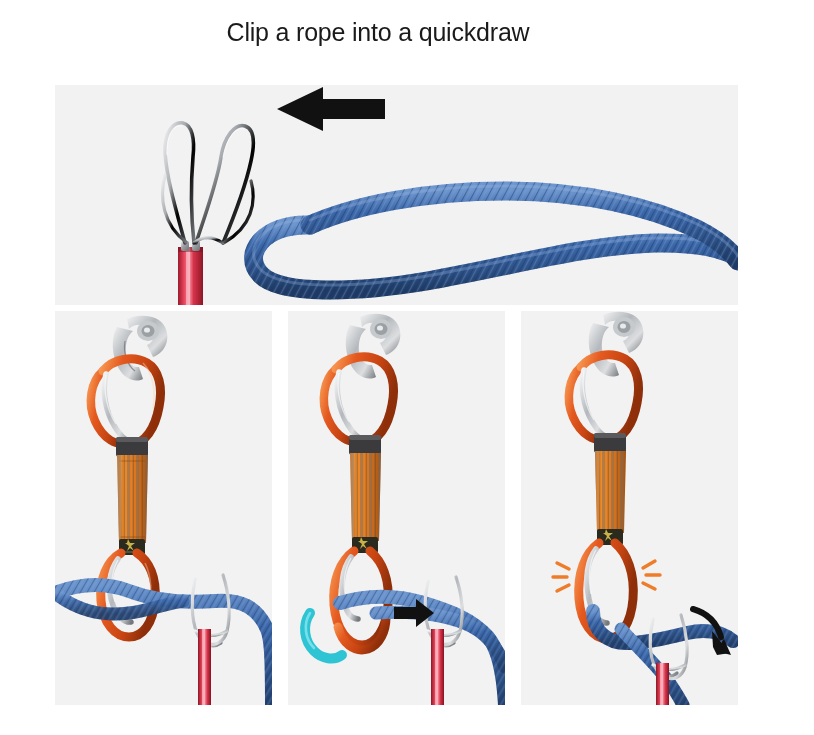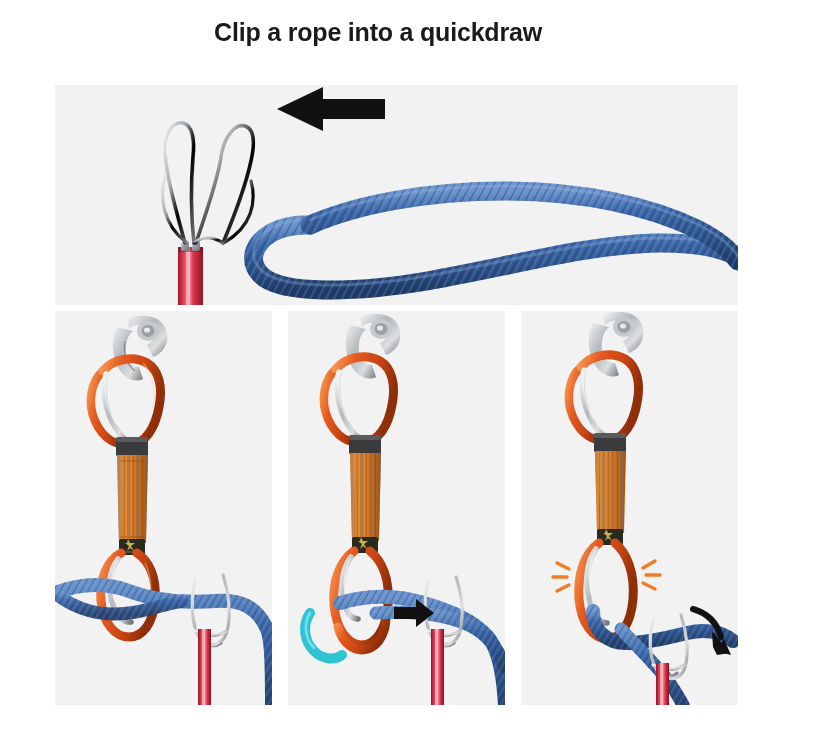--- a/index.html
+++ b/index.html
@@ -15,21 +15,21 @@
     overflow: hidden;
     position: relative;
   }
   #page-title {
     position: absolute;
     left: 0;
     top: 18px;
     width: 756px;
     text-align: center;
     font-size: 25px;
-    font-weight: bold;
+    font-weight: normal;
     color: #1a1a1a;
     letter-spacing: -0.2px;
   }
 
   .panel {
     position: absolute;
     background: #f2f2f3;
     overflow: hidden;
   }
   #panel-top   { left: 55px;  top: 85px;  width: 683px; height: 220px; }

